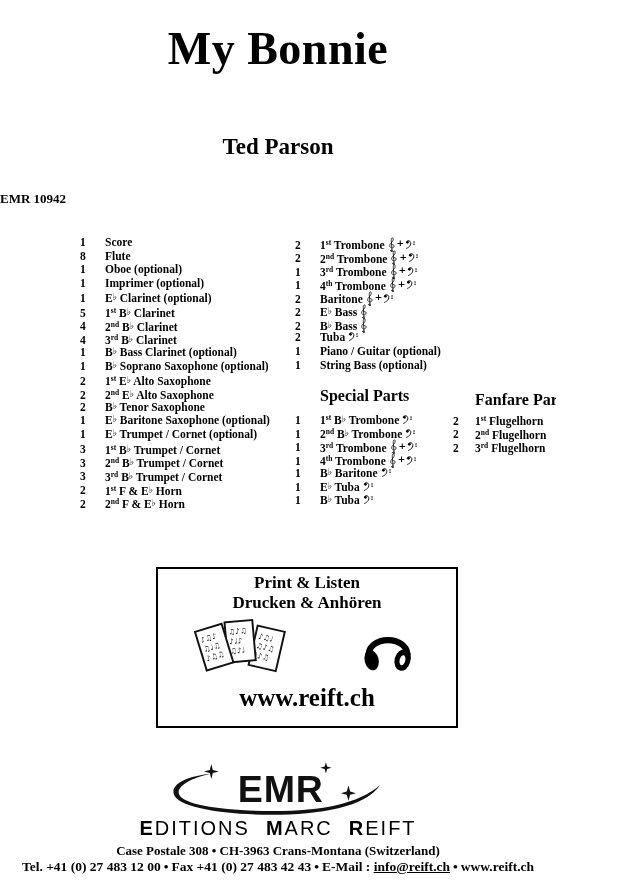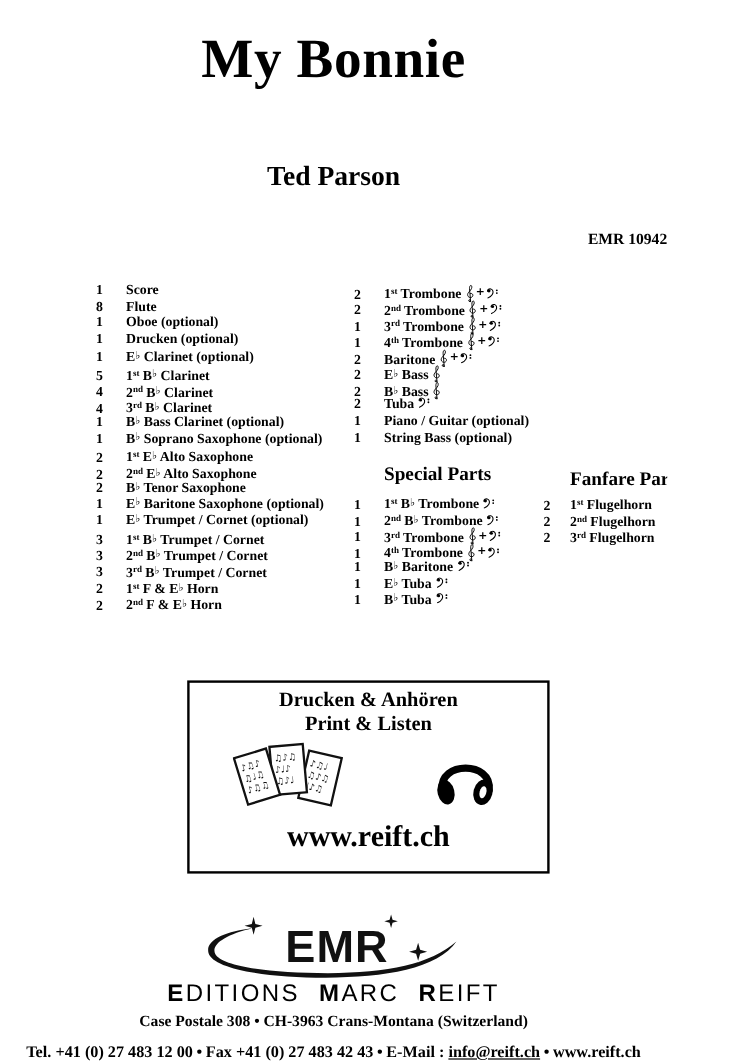--- a/index.html
+++ b/index.html
@@ -4,21 +4,21 @@
 <style>
   html,body{margin:0;padding:0;background:#fff;}
   .page{position:relative;width:556px;height:885px;background:#fff;overflow:hidden;
         font-family:"Liberation Serif","DejaVu Serif",serif;color:#000;}
 
   
   .title{position:absolute;top:22px;left:0;right:0;text-align:center;
          font-size:46px;font-weight:bold;letter-spacing:0.5px;}
   .subtitle{position:absolute;top:99px;left:0;right:0;text-align:center;font-size:17.5px;}
   .composer{position:absolute;top:134px;left:0;right:0;text-align:center;font-size:23px;font-weight:bold;}
-  .catalog{position:absolute;top:191px;left:0;right:0;text-align:right;font-size:13px;font-weight:bold;}
+  .catalog{position:absolute;top:191px;left:0;right:0;text-align:left;font-size:13px;font-weight:bold;}
 
   
   .col{position:absolute;font-size:11.5px;font-weight:bold;white-space:nowrap;}
   .col-left{left:80px;top:236px;}
   .col-right{left:295px;top:236px;}
   .row{display:flex;align-items:baseline;height:13.65px;line-height:13.65px;}
   .row .qty{flex:0 0 25px;width:25px;}
   .fanfare .row .qty{flex:0 0 22px;width:22px;}
   .section-heading{font-size:16px;font-weight:bold;line-height:14px;}
   .col-right .section-heading{margin:17px 0 8px 25px;}
@@ -41,21 +41,21 @@
   .promo-site{font-size:25px;font-weight:bold;margin-top:0;}
 
   
   .publisher{position:absolute;left:0;right:0;top:760px;text-align:center;line-height:1;}
   .logo-svg{display:block;margin:0 auto;}
   .pub-name{font-family:"Liberation Sans",sans-serif;font-size:20px;letter-spacing:2px;
             margin-top:3px;white-space:nowrap;}
   .pub-name .word{margin:0 8px;}
   .pub-name .initial{font-weight:bold;}
   .address{font-size:13px;font-weight:bold;margin-top:5px;line-height:15px;}
-  .contact{font-size:13.5px;font-weight:bold;margin-top:11px;line-height:15px;}
+  .contact{font-size:13.5px;font-weight:bold;margin-top:1px;line-height:15px;}
   .email{text-decoration:underline;}
   .bullet{margin:0 3px;}
 </style>
 </head>
 <body>
 
 <div class="page">
 
   <div class="title">My Bonnie</div>
   <div class="composer">Ted Parson</div>
@@ -69,21 +69,21 @@
       <div class="row">
         <span class="qty">8</span>
         <span class="name">Flute</span>
       </div>
       <div class="row">
         <span class="qty">1</span>
         <span class="name">Oboe (optional)</span>
       </div>
       <div class="row">
         <span class="qty">1</span>
-        <span class="name">Drucken (optional)</span>
+        <span class="name">Imprimer (optional)</span>
       </div>
       <div class="row">
         <span class="qty">1</span>
         <span class="name">E<span class="flat">♭</span> Clarinet (optional)</span>
       </div>
       <div class="row">
         <span class="qty">5</span>
         <span class="name">1<span class="ord">st</span> B<span class="flat">♭</span> Clarinet</span>
       </div>
       <div class="row">
@@ -315,22 +315,22 @@
           <span class="name">2<span class="ord">nd</span> Flugelhorn</span>
         </div>
         <div class="row">
           <span class="qty">2</span>
           <span class="name">3<span class="ord">rd</span> Flugelhorn</span>
         </div>
       </div>
   </div>
 
   <div class="promo-box">
+    <div class="promo-line">Print &amp; Listen</div>
     <div class="promo-line">Drucken &amp; Anhören</div>
-    <div class="promo-line">Print &amp; Listen</div>
     <div class="promo-icons">
       <svg width="96" height="68" viewBox="0 0 100 70">
         <g transform="rotate(13 78 40)">
           <rect x="60" y="14" width="29" height="42" fill="#fff" stroke="#111" stroke-width="2"></rect>
           <text x="63" y="27" font-size="8" fill="#111" font-family="DejaVu Sans">♪♫♩</text>
           <text x="63" y="37" font-size="8" fill="#111" font-family="DejaVu Sans">♫♪♫</text>
           <text x="63" y="47" font-size="8" fill="#111" font-family="DejaVu Sans">♩♪♫</text>
         </g>
         <g transform="rotate(-5 48 32)">
           <rect x="34" y="6" width="29" height="42" fill="#fff" stroke="#111" stroke-width="2"></rect>

